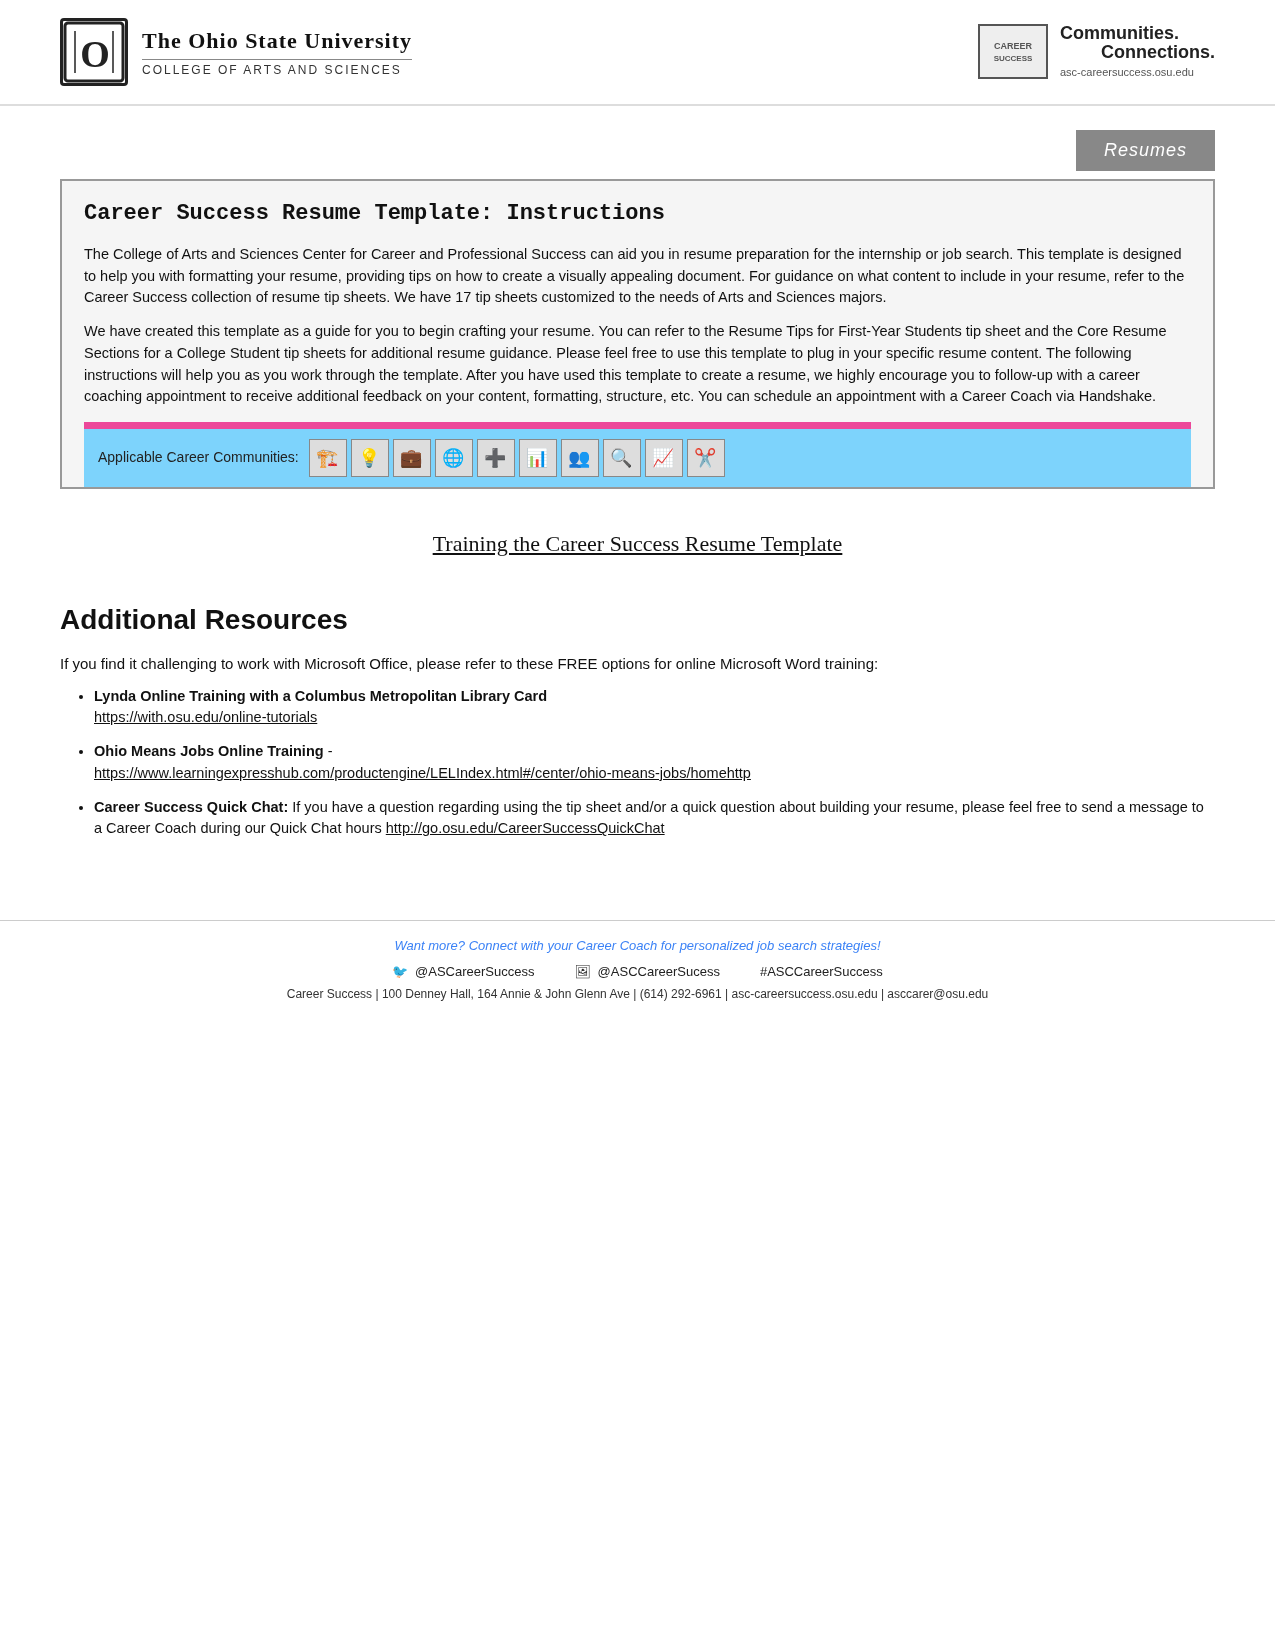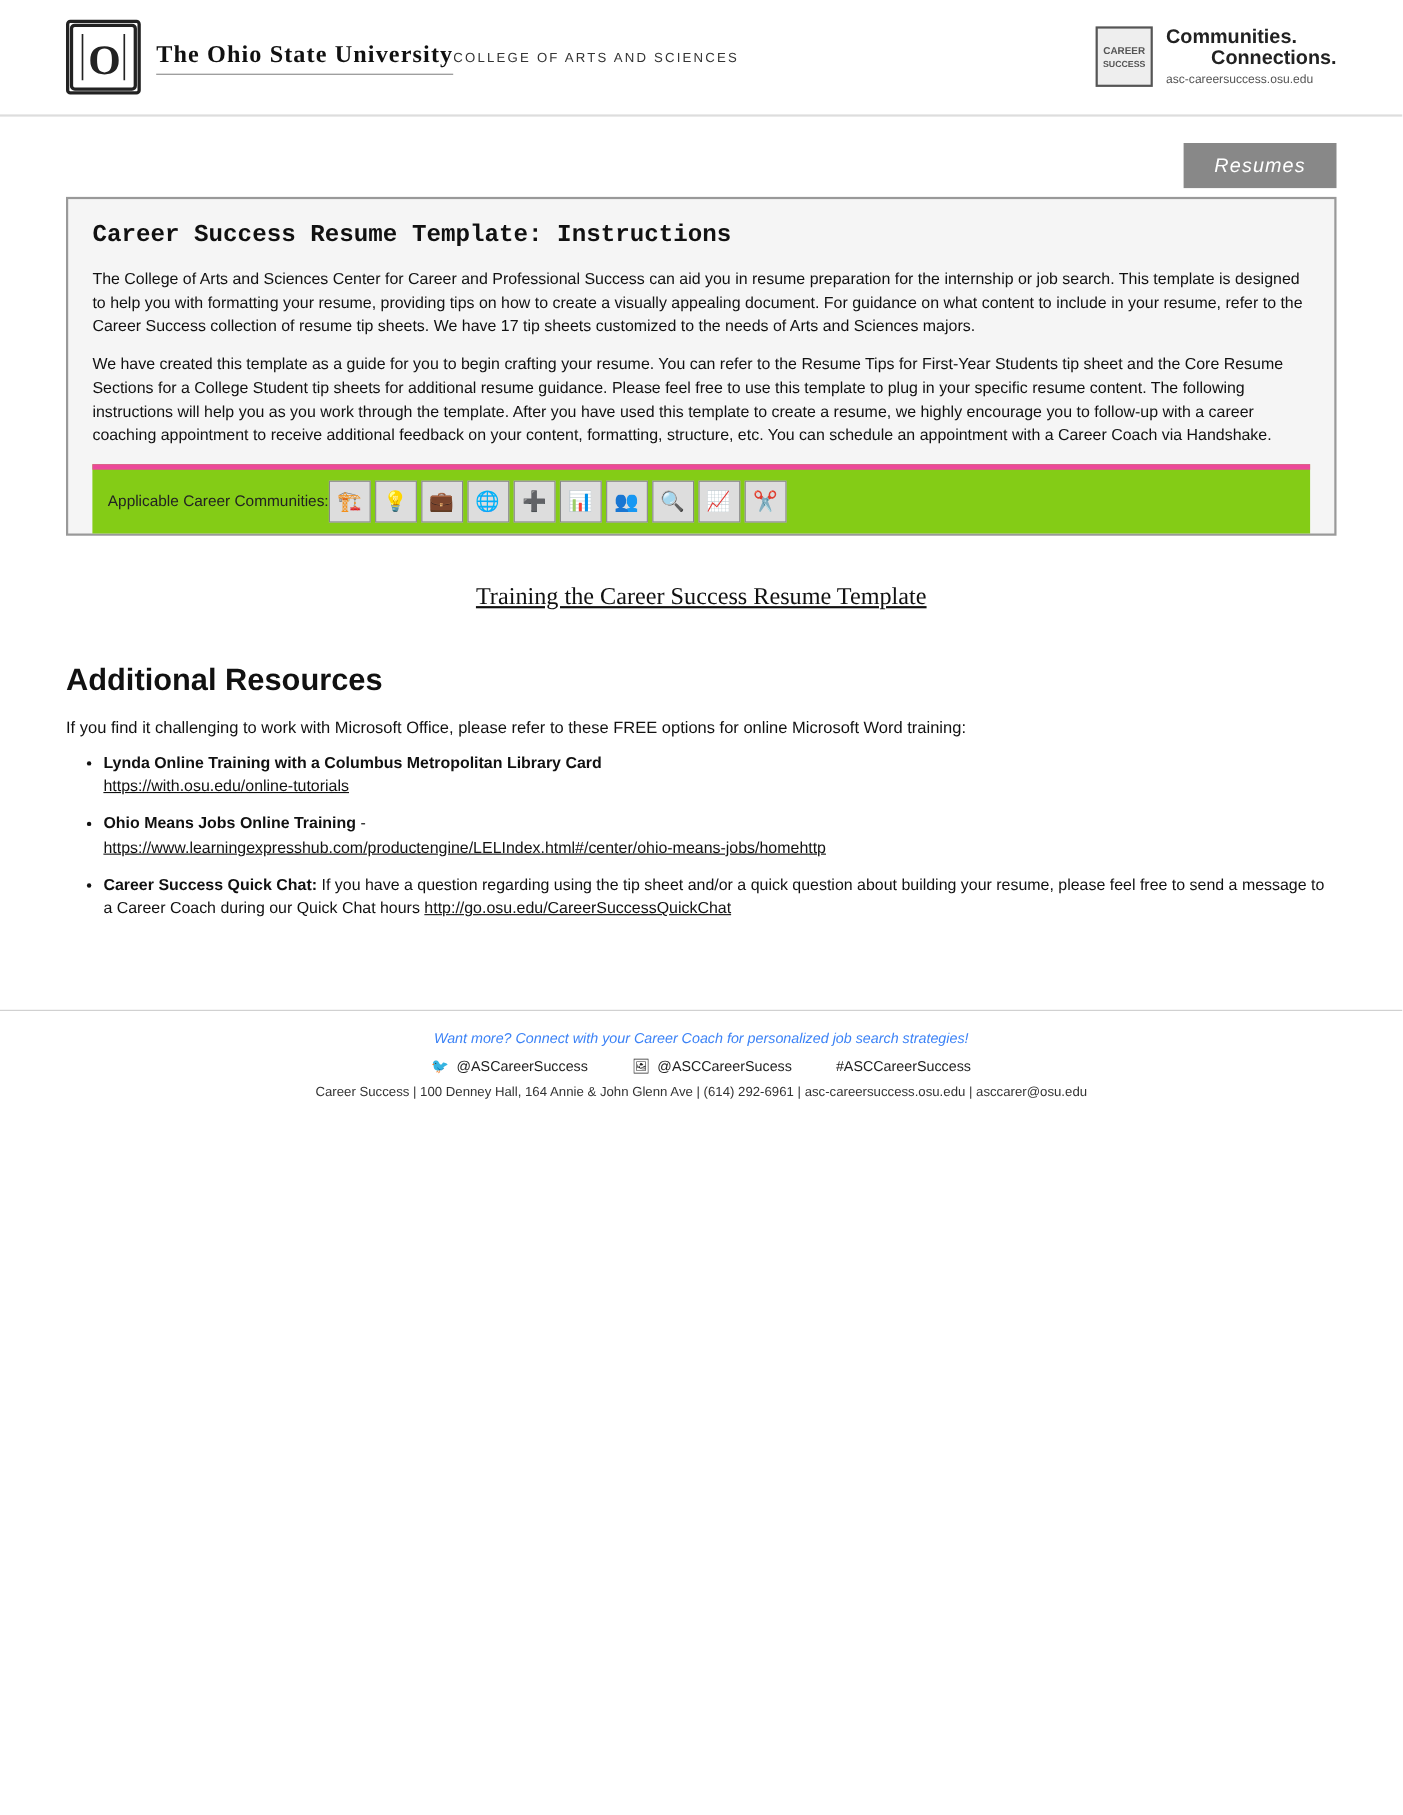--- a/index.html
+++ b/index.html
@@ -36,22 +36,21 @@
       justify-content: center;
       font-size: 36px;
       font-weight: bold;
       color: #222;
       font-family: Georgia, serif;
       letter-spacing: -2px;
       flex-shrink: 0;
     }
     .header-title-block {
       display: flex;
-      flex-direction: row;
-      align-items: center;
+      flex-direction: column;
     }
     .osu-title {
       font-size: 22px;
       font-weight: bold;
       font-family: Georgia, serif;
       letter-spacing: 1px;
       color: #111;
       border-bottom: 1px solid #888;
       padding-bottom: 2px;
       margin-bottom: 2px;
@@ -62,21 +61,21 @@
       color: #333;
       text-transform: uppercase;
     }
 
     .header-right {
       display: flex;
       align-items: center;
       gap: 12px;
     }
     .career-success-logo {
-      width: 52px;
+      width: 70px;
       height: 55px;
       border: 2px solid #555;
       display: flex;
       flex-direction: column;
       align-items: center;
       justify-content: center;
       background: #eee;
       font-size: 8px;
       font-weight: bold;
       text-align: center;
@@ -150,25 +149,26 @@
       color: #111;
       margin-bottom: 14px;
       line-height: 1.5;
     }
     .main-box-body p {
       margin-bottom: 12px;
     }
 
     
     .career-communities-row {
-      border-top: 5px solid #ec4899;
-      background: #84cc16;
+      border-top: 7px solid #ec4899;
+      background: #7dd3fc;
       padding: 10px 14px;
       display: flex;
       align-items: center;
+      gap: 10px;
     }
     .career-communities-label {
       font-size: 14px;
       color: #222;
       white-space: nowrap;
       font-weight: normal;
     }
     .career-icons {
       display: flex;
       gap: 4px;

